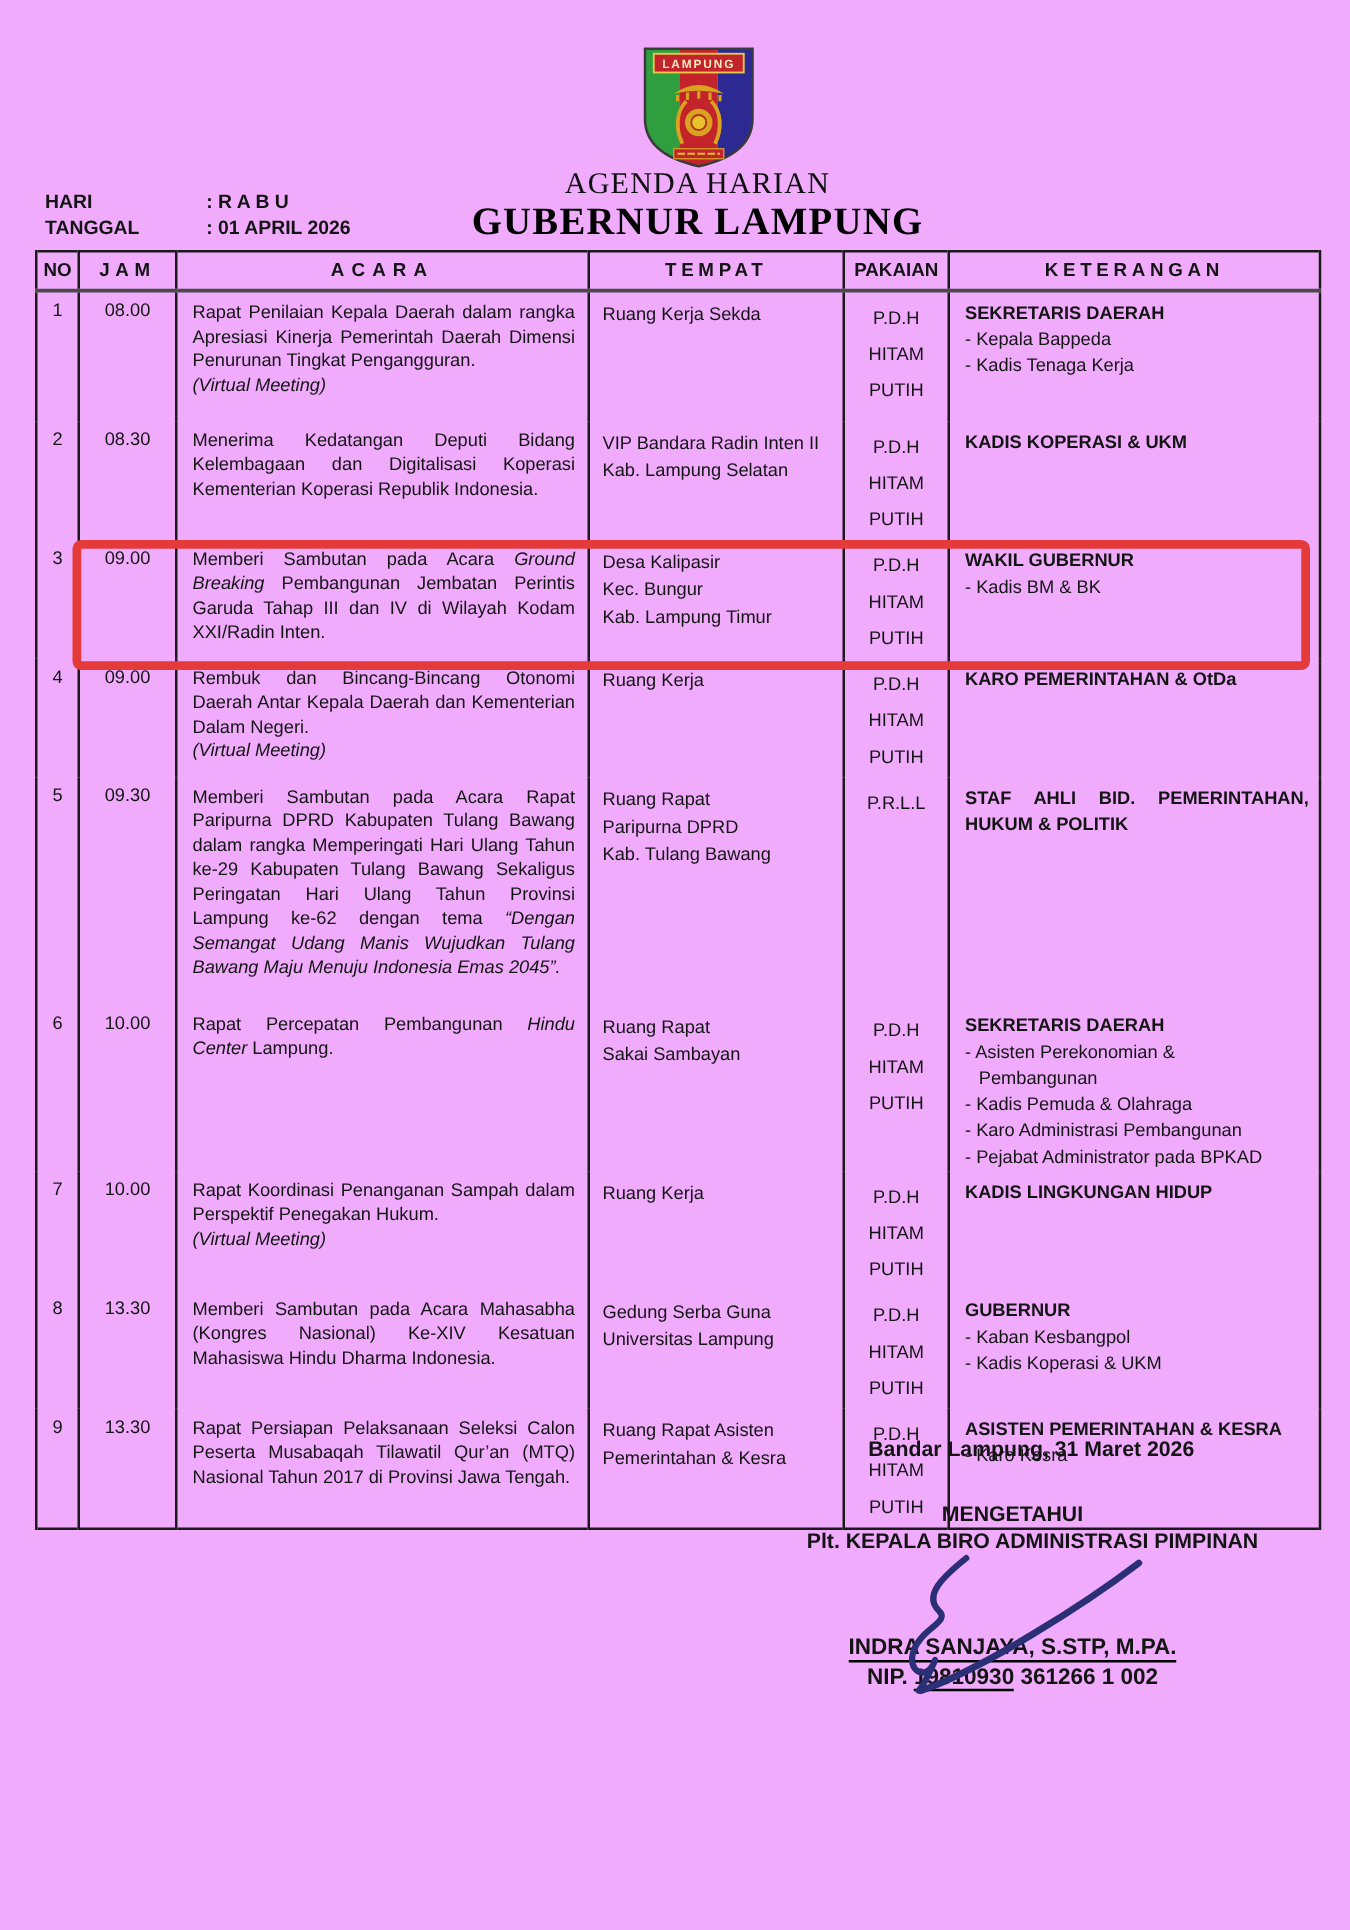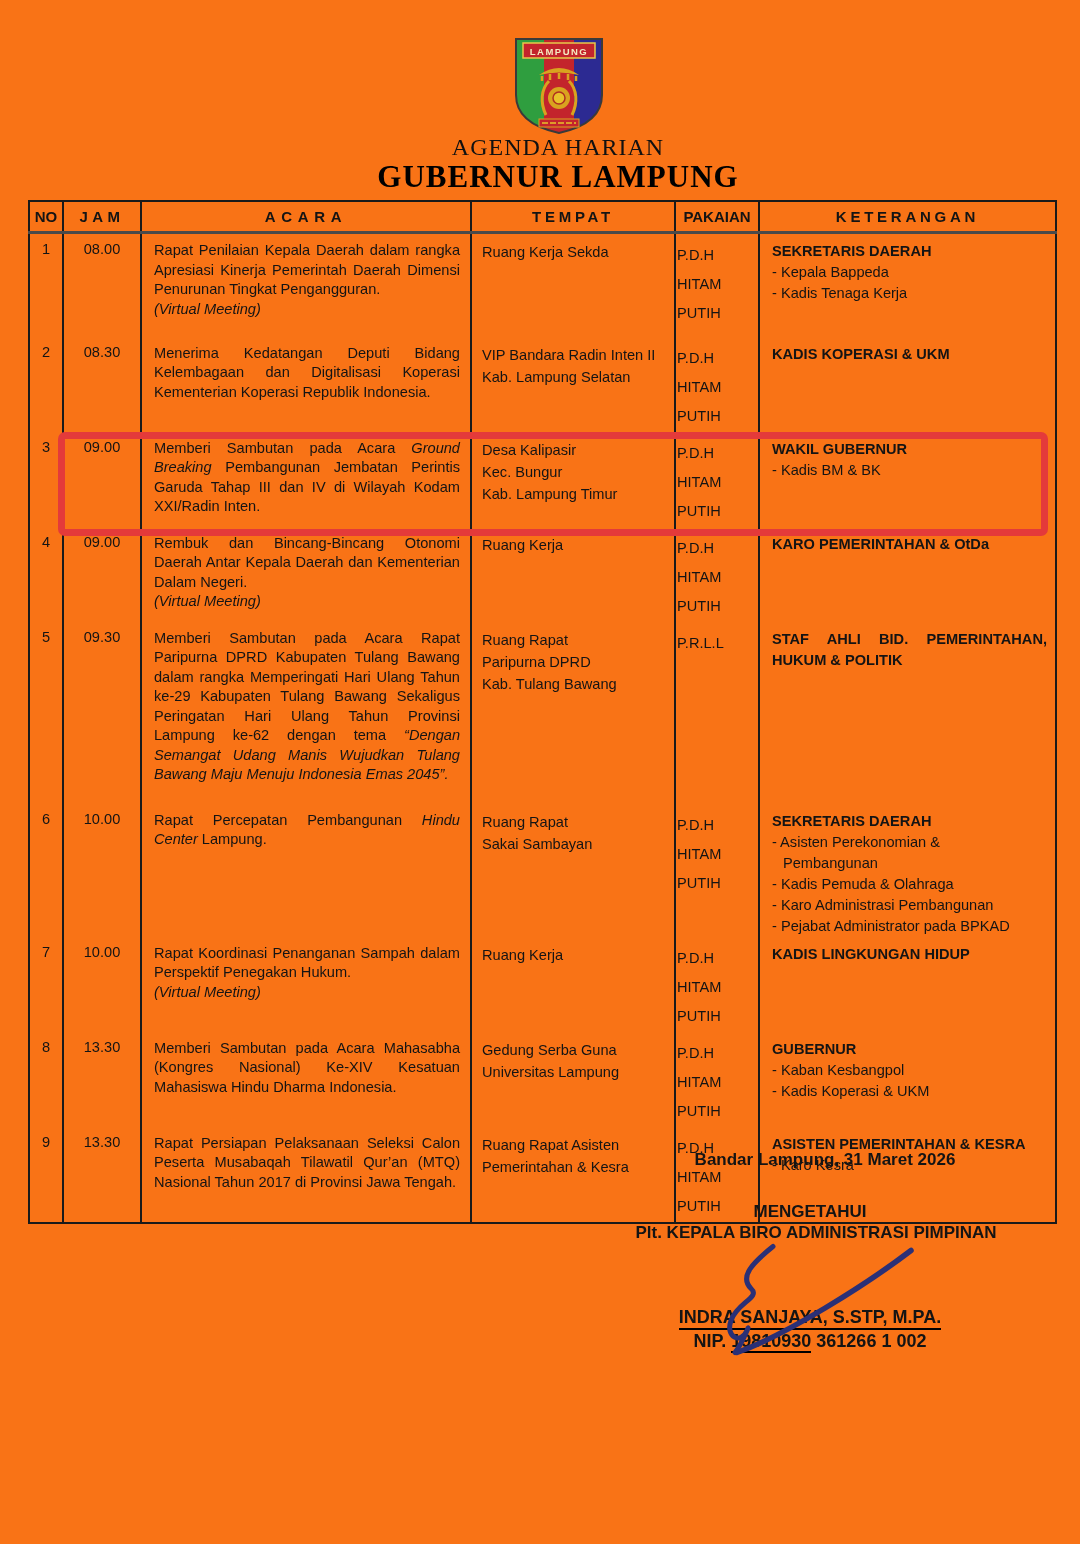--- a/index.html
+++ b/index.html
@@ -6,21 +6,21 @@
     --hl:#e43a3a;
     --ink:#2b3076;
     --line:#1a1a1a;
     --seal-green:#2f9e3f;
     --seal-blue:#2c2a92;
     --seal-red:#c3242c;
     --seal-gold:#d9a31f;
   }
   html,body{margin:0;padding:0;background:#ffffff;}
   body{width:1080px;height:1544px;font-family:"Liberation Sans",sans-serif;color:#141414;}
-  .page{position:relative;width:1080px;height:1544px;background:#f97316;overflow:hidden;}
+  .page{position:relative;width:1080px;height:1544px;background:#f0abfc;overflow:hidden;}
 
   .logo{position:absolute;left:506px;top:34px;width:106px;height:104px;}
 
   .title1{position:absolute;left:0;top:134px;width:1116px;text-align:center;
     font-family:"Liberation Serif",serif;font-size:24px;letter-spacing:1px;color:#111;}
   .title2{position:absolute;left:0;top:159px;width:1116px;text-align:center;
     font-family:"Liberation Serif",serif;font-size:31px;font-weight:bold;letter-spacing:1px;color:#000;}
 
   .meta{position:absolute;left:36px;top:151px;font-size:15.5px;font-weight:bold;line-height:21px;}
   .meta .lbl{display:inline-block;width:129px;}
@@ -40,33 +40,33 @@
   tbody tr:nth-child(4){height:88px}
   tbody tr:nth-child(5){height:182px}
   tbody tr:nth-child(6){height:122px}
   tbody tr:nth-child(7){height:76px}
   tbody tr:nth-child(8){height:76px}
   tbody tr:nth-child(9){height:94px}
   td.no-cell{text-align:center;}
   td.jam-cell{text-align:center;position:relative;}
   td.acara-cell{text-align:justify;padding:7px 10px 0 12px;line-height:19.5px;}
   td.tempat-cell{padding:7px 8px 0 10px;line-height:22px;}
-  td.pakaian-cell{text-align:left;line-height:29px;padding-top:6px;}
+  td.pakaian-cell{text-align:center;line-height:29px;padding-top:6px;}
   td.ket-cell{padding:7px 8px 0 12px;line-height:21px;}
   .ket-h{font-weight:bold;}
   .ket-ind{padding-left:11px;}
   .jst{text-align:justify;}
   .it{font-style:italic;}
   .hl-box{position:absolute;left:-6px;top:0px;width:976px;height:90px;
     border:7px solid var(--hl);border-radius:7px;z-index:4;pointer-events:none;}
 
   .footer{position:absolute;left:585px;top:1150px;width:450px;text-align:center;font-weight:bold;}
   .f-date{position:absolute;top:0;left:30px;width:420px;font-size:17px;}
   .f-meng{position:absolute;top:52px;left:0;width:450px;font-size:17px;}
-  .f-jab{position:absolute;top:73px;left:6px;width:450px;font-size:17px;}
+  .f-jab{position:absolute;top:73px;left:16px;width:450px;font-size:17px;}
   .f-nama{position:absolute;top:157px;left:0;width:450px;font-size:18px;}
   .f-nama span{border-bottom:2.5px solid #000;padding-bottom:1px;}
   .f-nip{position:absolute;top:181px;left:0;width:450px;font-size:18px;}
   .nip-u{border-bottom:2.5px solid #000;}
   .sig{position:absolute;left:130px;top:88px;width:215px;height:125px;z-index:6;}
 </style>
 </head>
 <body>
 
 <div class="page">
@@ -91,20 +91,28 @@
     <circle cx="53" cy="63" r="6" fill="#e8c12a" stroke="#b03020" stroke-width="1.5"></circle>
     <path d="M40,80 C34,68 35,54 43,46" fill="none" stroke="var(--seal-gold)" stroke-width="3"></path>
     <path d="M66,80 C72,68 71,54 63,46" fill="none" stroke="var(--seal-gold)" stroke-width="3"></path>
     <rect x="33" y="84" width="40" height="8" fill="var(--seal-red)" stroke="var(--seal-gold)" stroke-width="1"></rect>
     <path d="M36,88 h6 M44,88 h6 M52,88 h6 M60,88 h6 M68,88 h2" stroke="#e8c12a" stroke-width="1.6"></path>
   </svg>
 
   <div class="title1">AGENDA HARIAN</div>
   <div class="title2">GUBERNUR LAMPUNG</div>
 
+  <div class="meta">
+    <div>
+      <span class="lbl">HARI</span><span>:  R A B U</span>
+    </div>
+    <div>
+      <span class="lbl">TANGGAL</span><span>:  01 APRIL 2026</span>
+    </div>
+  </div>
 
   <table class="agenda">
     <colgroup>
       <col style="width:34px">
         <col style="width:78px">
         <col style="width:330px">
       <col style="width:204px">
         <col style="width:84px">
         <col style="width:297px">
     </colgroup>

